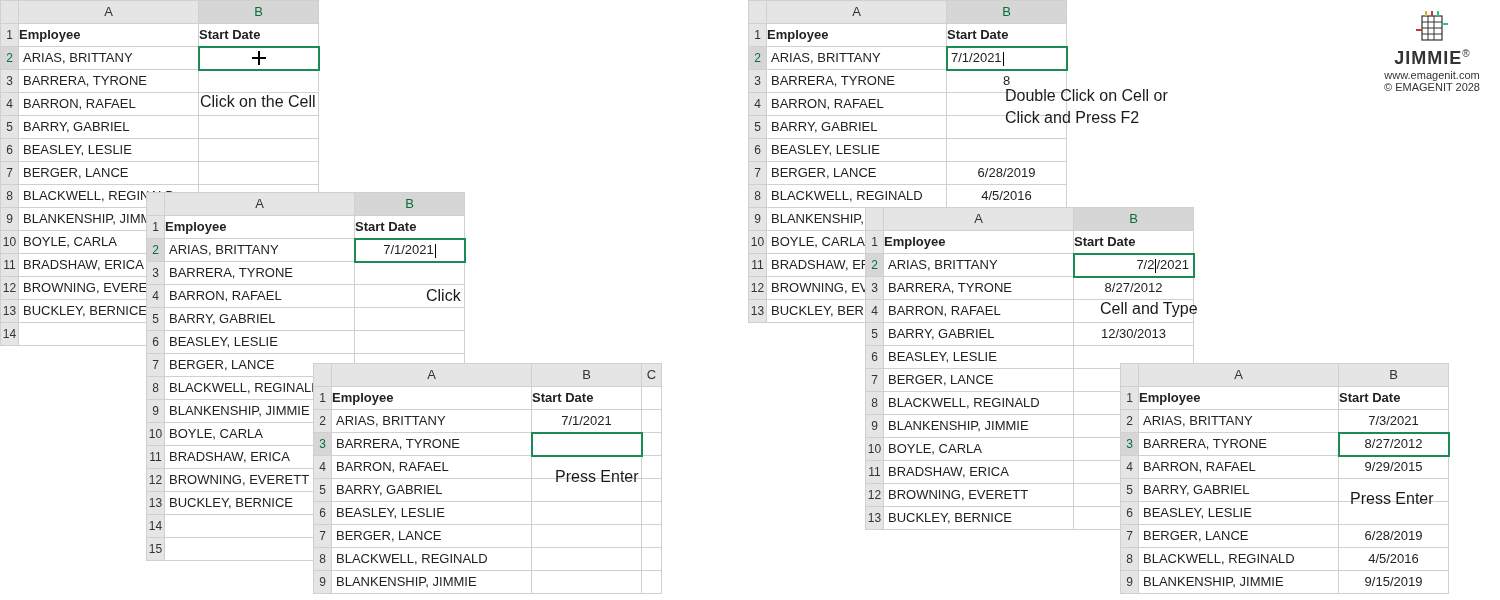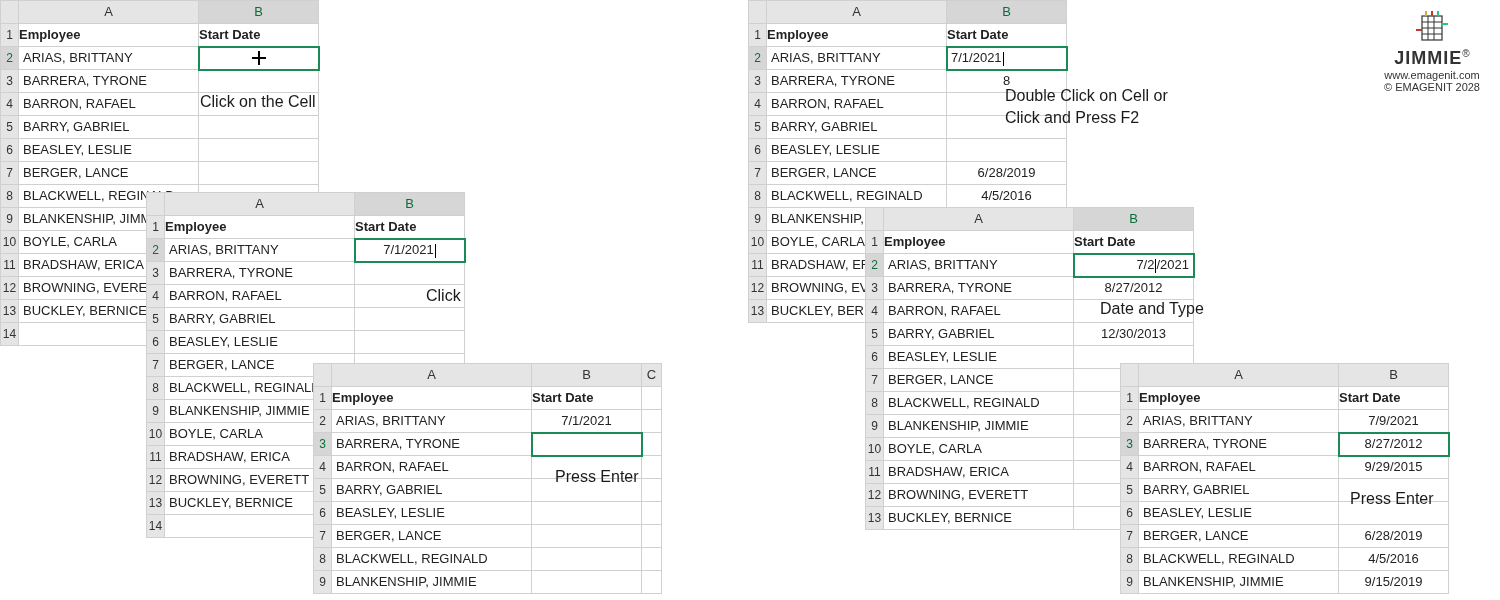--- a/index.html
+++ b/index.html
@@ -182,20 +182,25 @@
 <tr>
         <td class="rowh">13</td>
         <td class="name">BUCKLEY, BERNICE</td>
         <td></td>
       </tr>
 <tr>
         <td class="rowh">14</td>
         <td></td>
         <td></td>
       </tr>
+<tr>
+        <td class="rowh">15</td>
+        <td></td>
+        <td></td>
+      </tr>
 </tbody>
   </table>
 <div class="label" style="top:287px;left:426px">Click</div>
 
 <table class="grid" style="top:363px;left:313px">
 <tbody>
       <tr>
         <td class="corner"></td>
         <td class="colh" style="width:200px">A</td>
         <td class="colh" style="width:110px">B</td>
@@ -402,38 +407,38 @@
         <td class="name">BROWNING, EVERETT</td>
         <td class="date"></td>
       </tr>
 <tr>
         <td class="rowh">13</td>
         <td class="name">BUCKLEY, BERNICE</td>
         <td class="date"></td>
       </tr>
 </tbody>
   </table>
-<div class="label" style="top:300px;left:1100px">Date and Type</div>
+<div class="label" style="top:300px;left:1100px">Cell and Type</div>
 
 <table class="grid" style="top:363px;left:1120px">
 <tbody>
       <tr>
         <td class="corner"></td>
         <td class="colh" style="width:200px">A</td>
         <td class="colh" style="width:110px">B</td>
       </tr>
 <tr>
         <td class="rowh">1</td>
         <td class="hdr">Employee</td>
         <td class="hdr">Start Date</td>
       </tr>
 <tr>
         <td class="rowh">2</td>
         <td class="name">ARIAS, BRITTANY</td>
-        <td class="date">7/9/2021</td>
+        <td class="date">7/3/2021</td>
       </tr>
 <tr>
         <td class="rowh actv">3</td>
         <td class="name">BARRERA, TYRONE</td>
         <td class="date sel">8/27/2012</td>
       </tr>
 <tr>
         <td class="rowh">4</td>
         <td class="name">BARRON, RAFAEL</td>
         <td class="date">9/29/2015</td>

